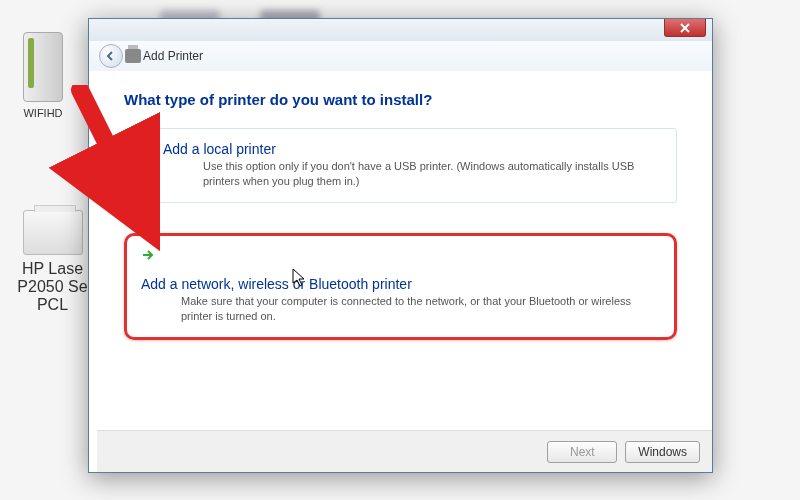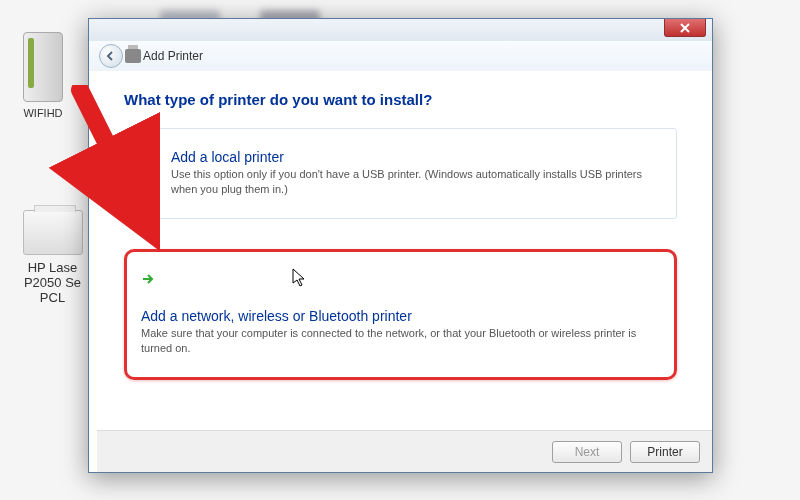--- a/index.html
+++ b/index.html
@@ -7,47 +7,47 @@
     
     .desktop-bg { position: absolute; inset: 0; background: #f5f5f5; }
     .blurred-item { position: absolute; filter: blur(3px); opacity: 0.6; }
     .blurred2 { left: 160px; top: 10px; width: 60px; height: 80px; background: #a0a0b0; border-radius: 4px; }
     .blurred3 { left: 260px; top: 10px; width: 60px; height: 80px; background: #808090; border-radius: 4px; }
     
     .desktop-icon-wifi { position: absolute; left: 8px; top: 32px; width: 70px; text-align: center; font-size: 11px; color: #333; }
     .desktop-icon-wifi .usb-shape { width: 40px; height: 70px; margin: 0 auto 5px; background: linear-gradient(90deg, #eee, #ccc); border-radius: 4px; border: 1px solid #aaa; position: relative; }
     .desktop-icon-wifi .usb-shape::before { content: ''; position: absolute; left: 4px; top: 5px; width: 6px; height: 50px; background: #8a4; border-radius: 2px; }
     
-    .desktop-icon-printer { position: absolute; left: 15px; top: 210px; width: 75px; text-align: center; font-size: 13px; color: #333; }
+    .desktop-icon-printer { position: absolute; left: 15px; top: 210px; width: 75px; text-align: center; font-size: 16px; color: #333; }
     .desktop-icon-printer .printer-shape { width: 60px; height: 45px; margin: 0 auto 5px; background: linear-gradient(180deg, #f8f8f8, #ddd); border: 1px solid #bbb; border-radius: 3px; position: relative; }
     .desktop-icon-printer .printer-shape::before { content: ''; position: absolute; top: -6px; left: 10px; width: 40px; height: 6px; background: #eee; border: 1px solid #ccc; border-bottom: none; }
     
     .wizard-window { position: absolute; left: 88px; top: 18px; width: 625px; height: 455px; background: #fff; border: 1px solid #5a7aa0; box-shadow: 0 5px 25px rgba(0,0,0,0.4); }
     
     .titlebar { height: 22px; background: linear-gradient(180deg, #f0f4f8, #e0e8f0); display: flex; justify-content: flex-end; align-items: flex-start; }
     .close-btn { width: 42px; height: 18px; background: linear-gradient(180deg, #e07070, #c03030); border: 1px solid #903030; border-top: none; border-radius: 0 0 3px 3px; color: #fff; display: flex; align-items: center; justify-content: center; margin-right: 6px; cursor: pointer; }
     .close-btn svg { width: 10px; height: 10px; }
     
     .header { height: 30px; padding: 0 10px; display: flex; align-items: center; gap: 2px; background: linear-gradient(180deg, #f8fbff, #eef4fa); }
     .back-btn { width: 24px; height: 24px; border-radius: 50%; background: radial-gradient(circle at 35% 35%, #fff, #d0dce8); border: 1px solid #a0b4c8; display: flex; align-items: center; justify-content: center; cursor: pointer; }
     .back-btn svg { width: 12px; height: 12px; stroke: #506880; }
     .printer-glyph { width: 16px; height: 14px; background: #888; border-radius: 2px; position: relative; }
     .printer-glyph::before { content: ''; position: absolute; top: -4px; left: 3px; width: 10px; height: 4px; background: #bbb; }
     .header-title { font-size: 12px; color: #333; }
     
     .content { padding: 20px 35px; }
     .question { color: #003399; font-size: 15px; font-weight: 700; margin-bottom: 20px; }
     
-    .option { border: 1px solid #d8e4f0; border-radius: 3px; padding: 20px 14px; margin-bottom: 30px; display: flex; gap: 18px; cursor: pointer; }
+    .option { border: 1px solid #d8e4f0; border-radius: 3px; padding: 12px 14px; margin-bottom: 30px; display: flex; gap: 10px; cursor: pointer; }
     .option.highlighted { border: 3px solid #e03030; border-radius: 10px; box-shadow: 0 1px 3px rgba(224,48,48,0.3); flex-direction: column; }
     .option .arrow-right { flex-shrink: 0; }
     .option .arrow-right svg { width: 14px; height: 14px; }
     .option-body { flex: 1; }
     .option-title { color: #003399; font-size: 14px; margin-bottom: 2px; }
-    .option-desc { color: #555; font-size: 11px; line-height: 1.4; }
+    .option-desc { color: #555; font-size: 11px; line-height: 1.4; margin-left: 40px; }
     
     .footer { position: absolute; bottom: 0; left: 8px; right: 0; height: 42px; padding: 0 12px; display: flex; align-items: center; justify-content: flex-end; gap: 8px; background: #f0f0f0; border-top: 1px solid #ddd; }
     .btn { min-width: 70px; height: 22px; padding: 0 12px; background: linear-gradient(180deg, #fdfdfd, #e8e8e8); border: 1px solid #a0a0a0; border-radius: 3px; font-size: 12px; color: #333; cursor: pointer; }
     .btn.disabled { color: #999; cursor: default; }
     
     .annotation-arrow { position: absolute; left: 30px; top: 85px; pointer-events: none; z-index: 10; }
     
     .cursor { position: absolute; left: 292px; top: 268px; pointer-events: none; z-index: 20; }
     .cursor svg { width: 16px; height: 20px; }
   </style>
@@ -113,21 +113,21 @@
       </span>
       <div class="option-body">
         <div class="option-title">Add a network, wireless or Bluetooth printer</div>
         <div class="option-desc">Make sure that your computer is connected to the network, or that your Bluetooth or wireless printer is turned on.</div>
       </div>
     </div>
   </div>
 
   <div class="footer">
     <button class="btn disabled">Next</button>
-    <button class="btn">Printer</button>
+    <button class="btn">Windows</button>
   </div>
 </div>
 
 <div class="annotation-arrow">
   <svg width="130" height="170" viewBox="0 0 130 170">
     <defs>
       <marker id="ahead" markerWidth="7" markerHeight="7" refX="5" refY="3.5" orient="auto">
         <polygon points="0 0, 7 3.5, 0 7" fill="#e02020"></polygon>
       </marker>
     </defs>

